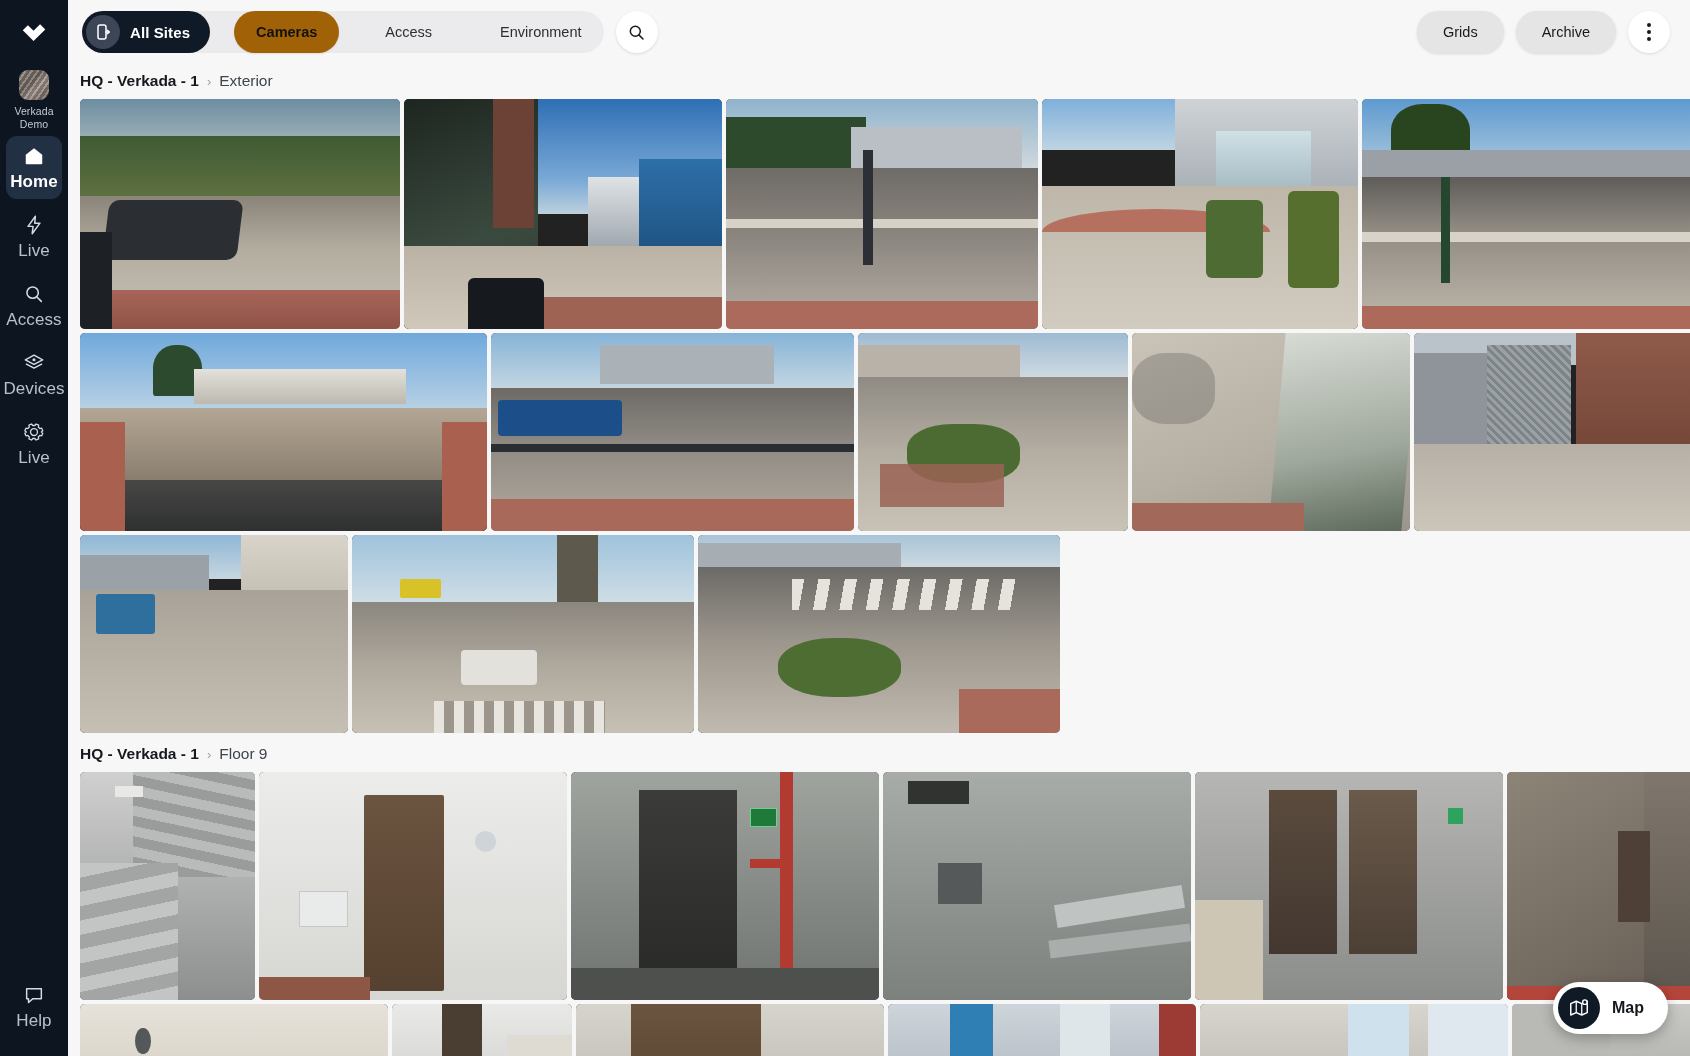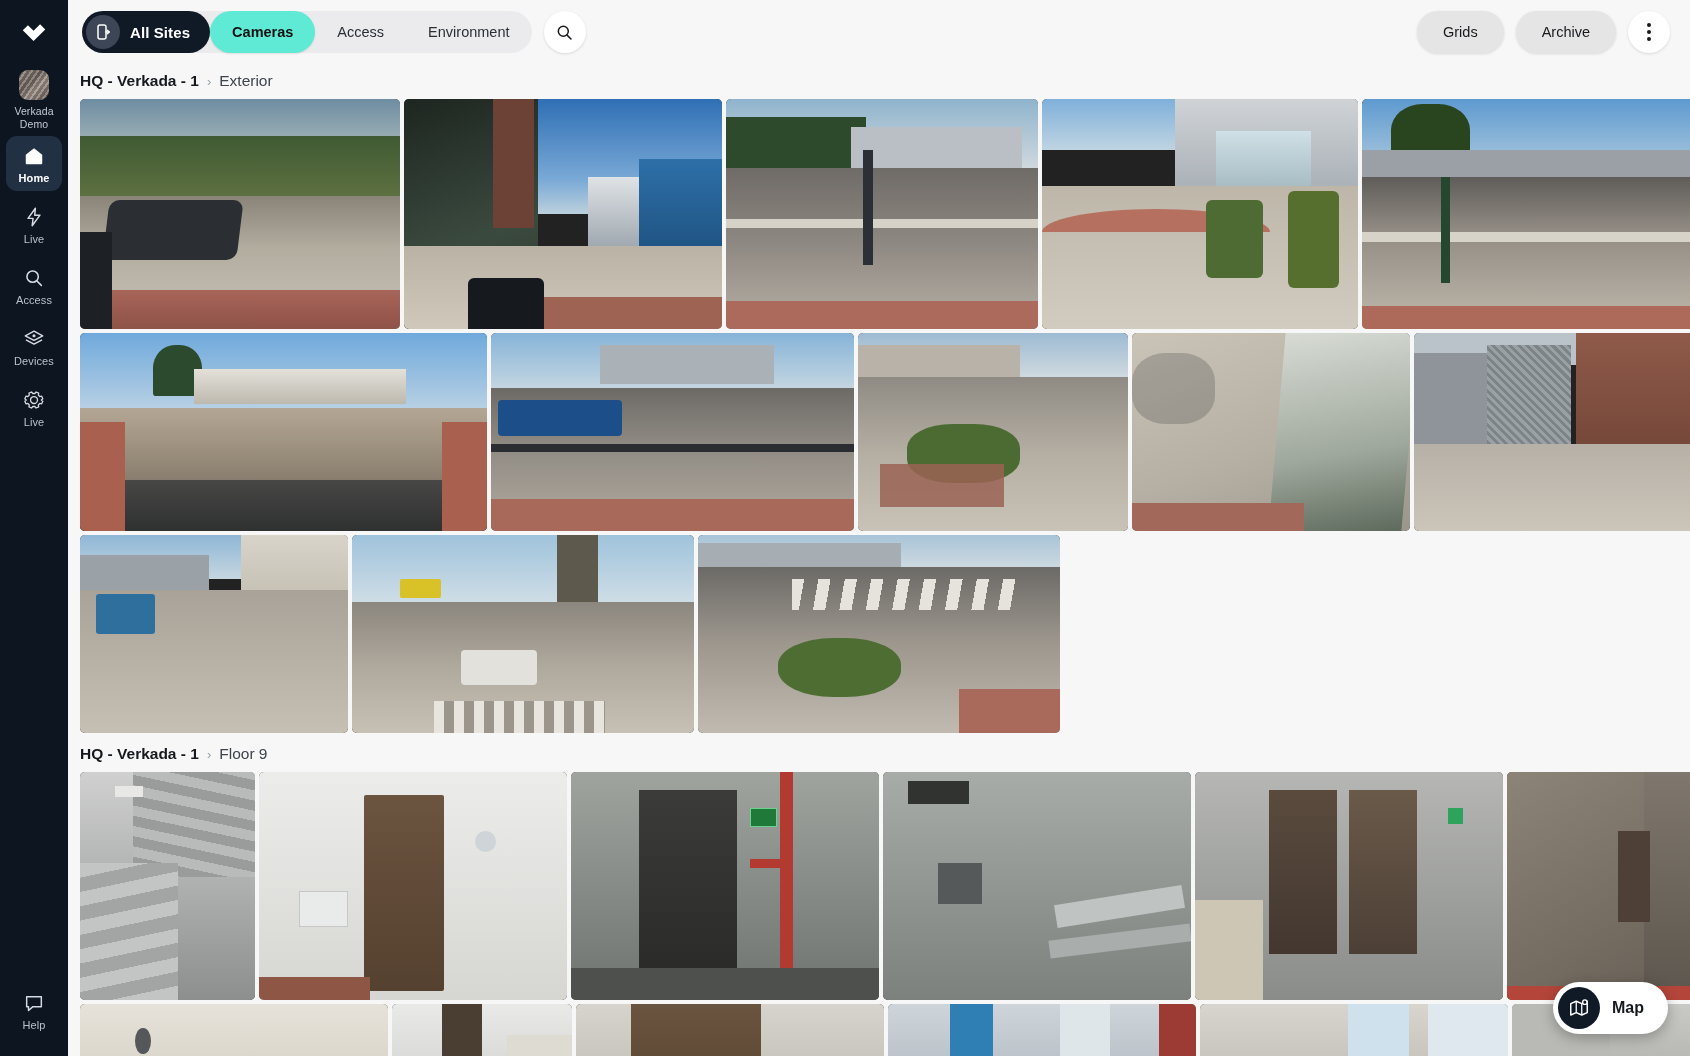--- a/index.html
+++ b/index.html
@@ -38,58 +38,58 @@
   .org-name {
     margin-top: 5px; font-size: 10.5px; line-height: 12.5px;
     color: #c3c9d2; text-align: center; letter-spacing: .1px;
   }
   .nav-item {
     width: 56px; padding: 9px 0 7px; border-radius: 11px;
     display: flex; flex-direction: column; align-items: center; gap: 5px;
     cursor: pointer; margin-bottom: 6px;
   }
   .nav-item.active { background: #223043; }
-  .nav-item .nav-label { font-size: 11px; color: #b9c1cc; letter-spacing: .1px; }
+  .nav-item .nav-label { font-size: 17px; color: #b9c1cc; letter-spacing: .1px; }
   .nav-item.active .nav-label { color: #ffffff; font-weight: bold; }
   .nav-item svg { display: block; }
   .nav-spacer { flex: 1 1 auto; }
   .help-item { margin-bottom: 18px; }
 
   
   .main { flex: 1 1 auto; position: relative; overflow: hidden; background: #f7f7f8; }
 
   
   .topbar {
     height: 64px; width: 100%;
     display: flex; align-items: center;
     padding: 0 20px 0 14px;
     background: #f7f7f8;
     position: relative; z-index: 12;
   }
   .seg-group {
     display: flex; align-items: flex-end;
     background: #ebebed; border-radius: 22px; height: 42px;
-    padding: 0; position: relative;
+    padding: 0; position: relative; gap: 24px;
   }
   .allsites-pill {
     display: flex; align-items: center; gap: 10px;
     background: #101a27; color: #fff;
     height: 42px; border-radius: 22px; padding: 0 20px 0 4px;
     cursor: pointer; position: relative; z-index: 2;
   }
   .allsites-ico {
     width: 34px; height: 34px; border-radius: 50%;
     background: #3c4656; display: flex; align-items: center; justify-content: center;
   }
   .allsites-label { font-size: 15px; font-weight: bold; letter-spacing: .1px; }
   .seg-tab {
     height: 42px; display: flex; align-items: center; padding: 0 22px;
     font-size: 14.5px; color: #2a2f36; cursor: pointer; border-radius: 22px;
   }
-  .seg-tab.active { background: #5eead4; font-weight: bold; color: #111; box-shadow: 0 1px 2px rgba(0,0,0,.1); }
+  .seg-tab.active { background: #a16207; font-weight: bold; color: #111; box-shadow: 0 1px 2px rgba(0,0,0,.1); }
   .search-btn {
     width: 42px; height: 42px; border-radius: 50%; background: #fff;
     margin-left: 12px; display: flex; align-items: center; justify-content: center;
     cursor: pointer; box-shadow: 0 1px 3px rgba(0,0,0,.12);
   }
   .top-right { margin-left: auto; display: flex; align-items: center; gap: 12px; }
   .pill-btn {
     height: 42px; padding: 0 26px; border-radius: 22px; background: #e5e5e5;
     display: flex; align-items: center; font-size: 14.5px; color: #17191c;
     cursor: pointer; box-shadow: 0 1px 3px rgba(0,0,0,.12);

